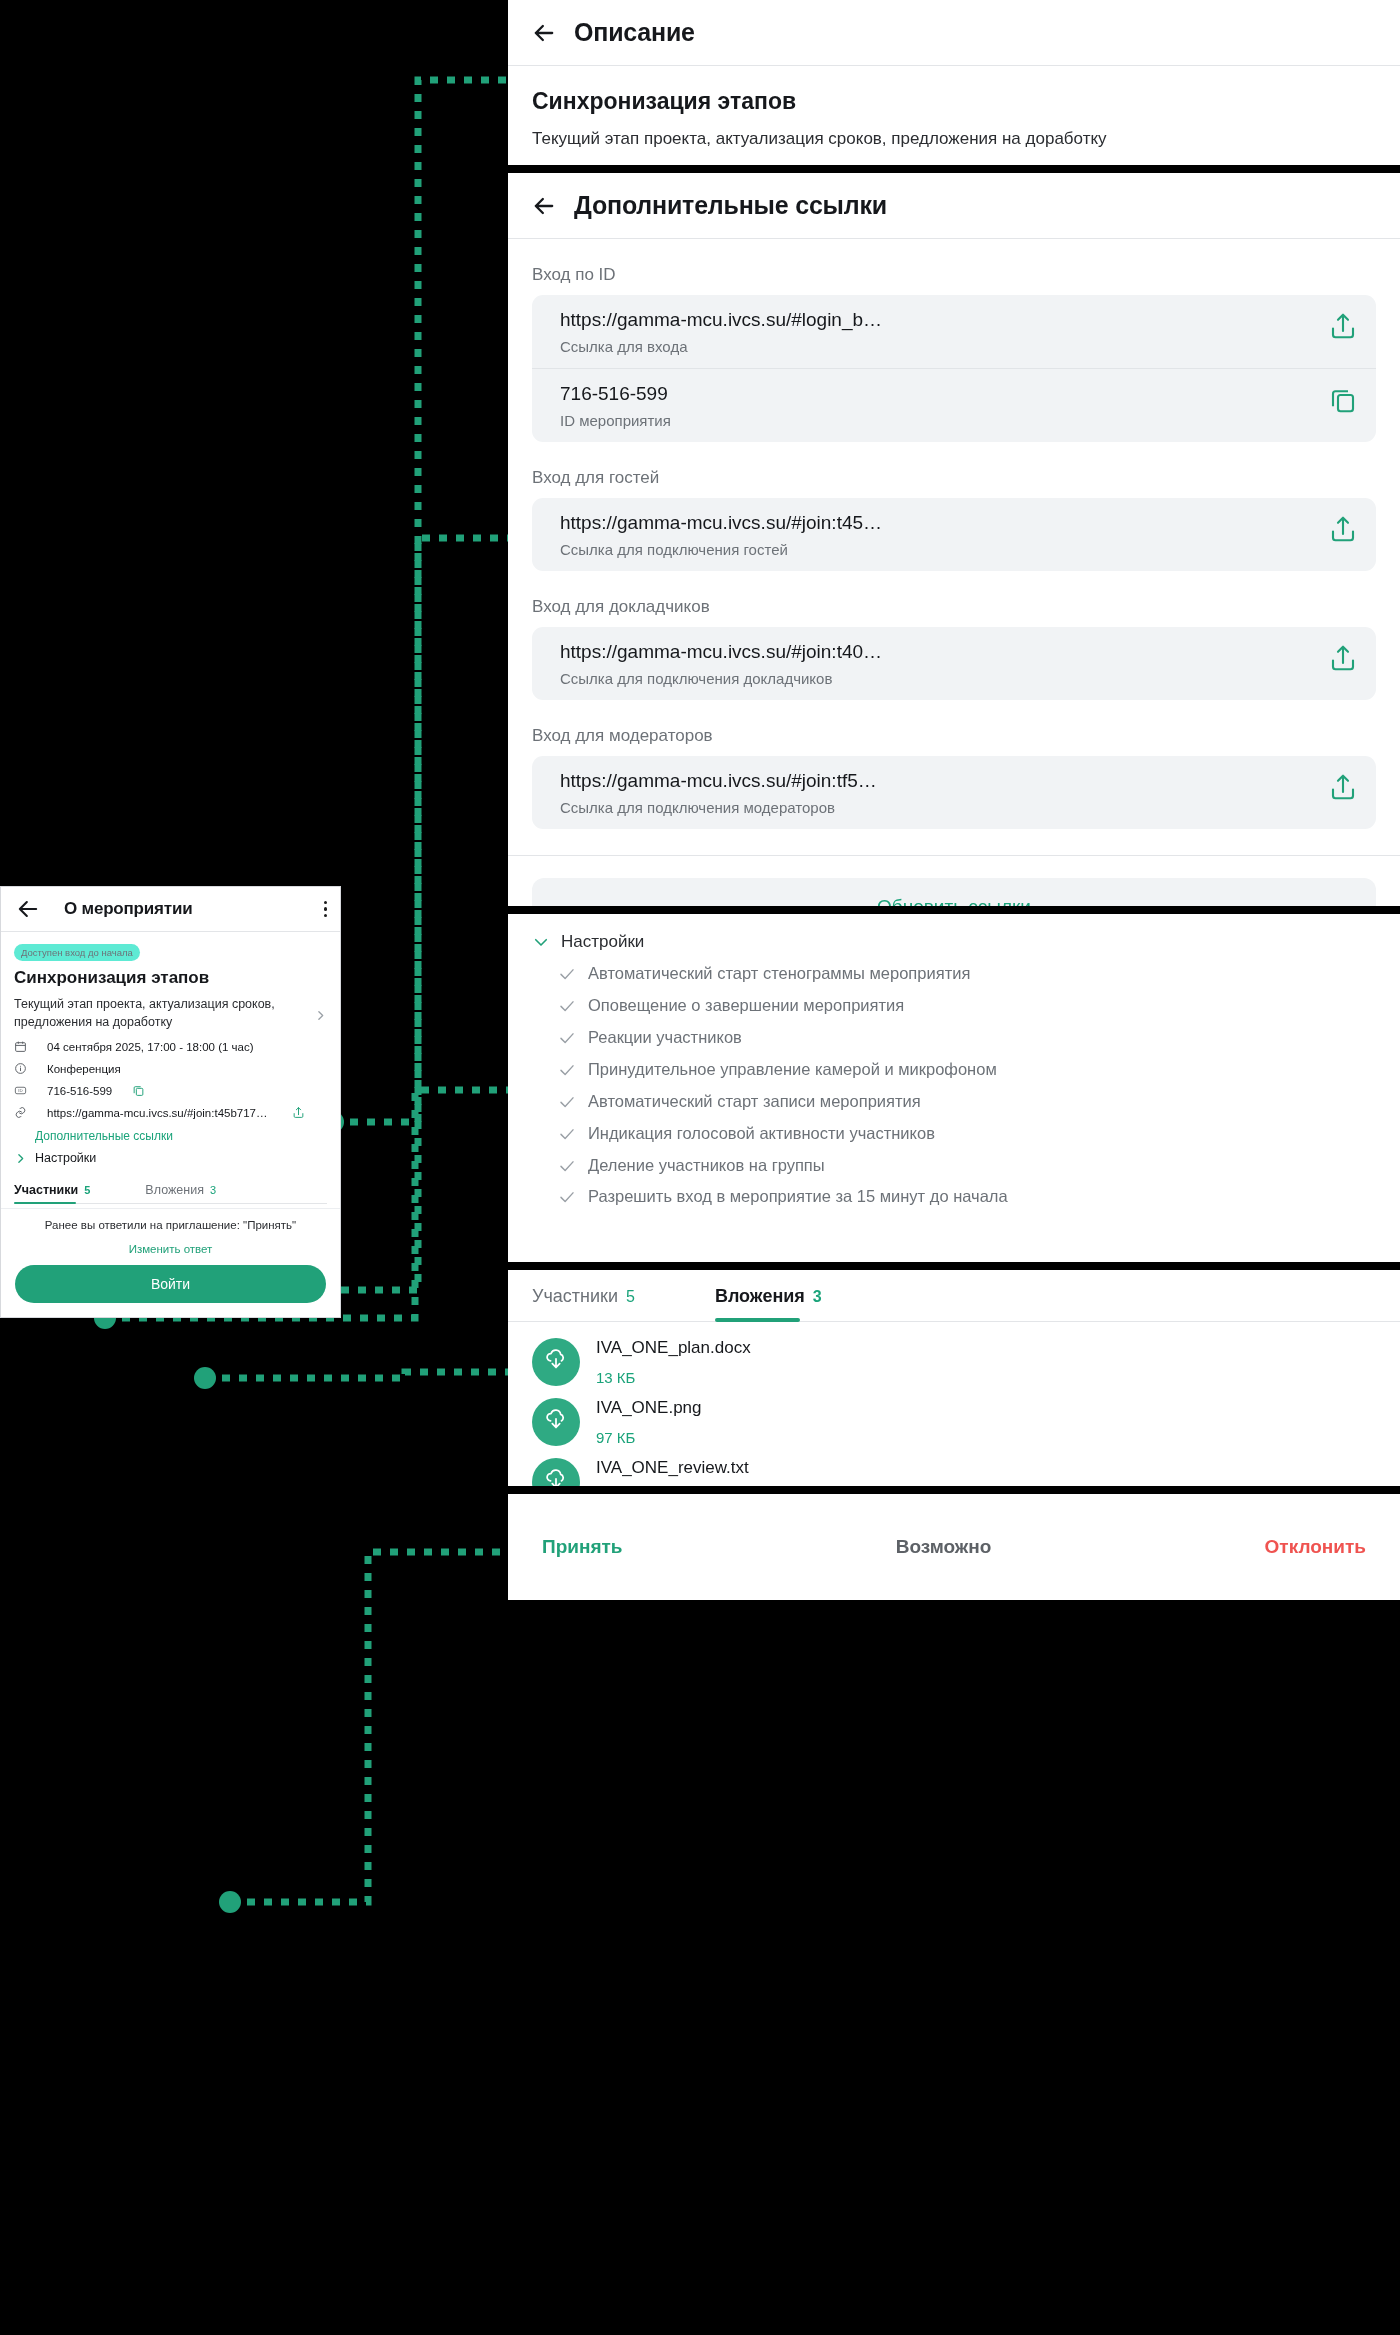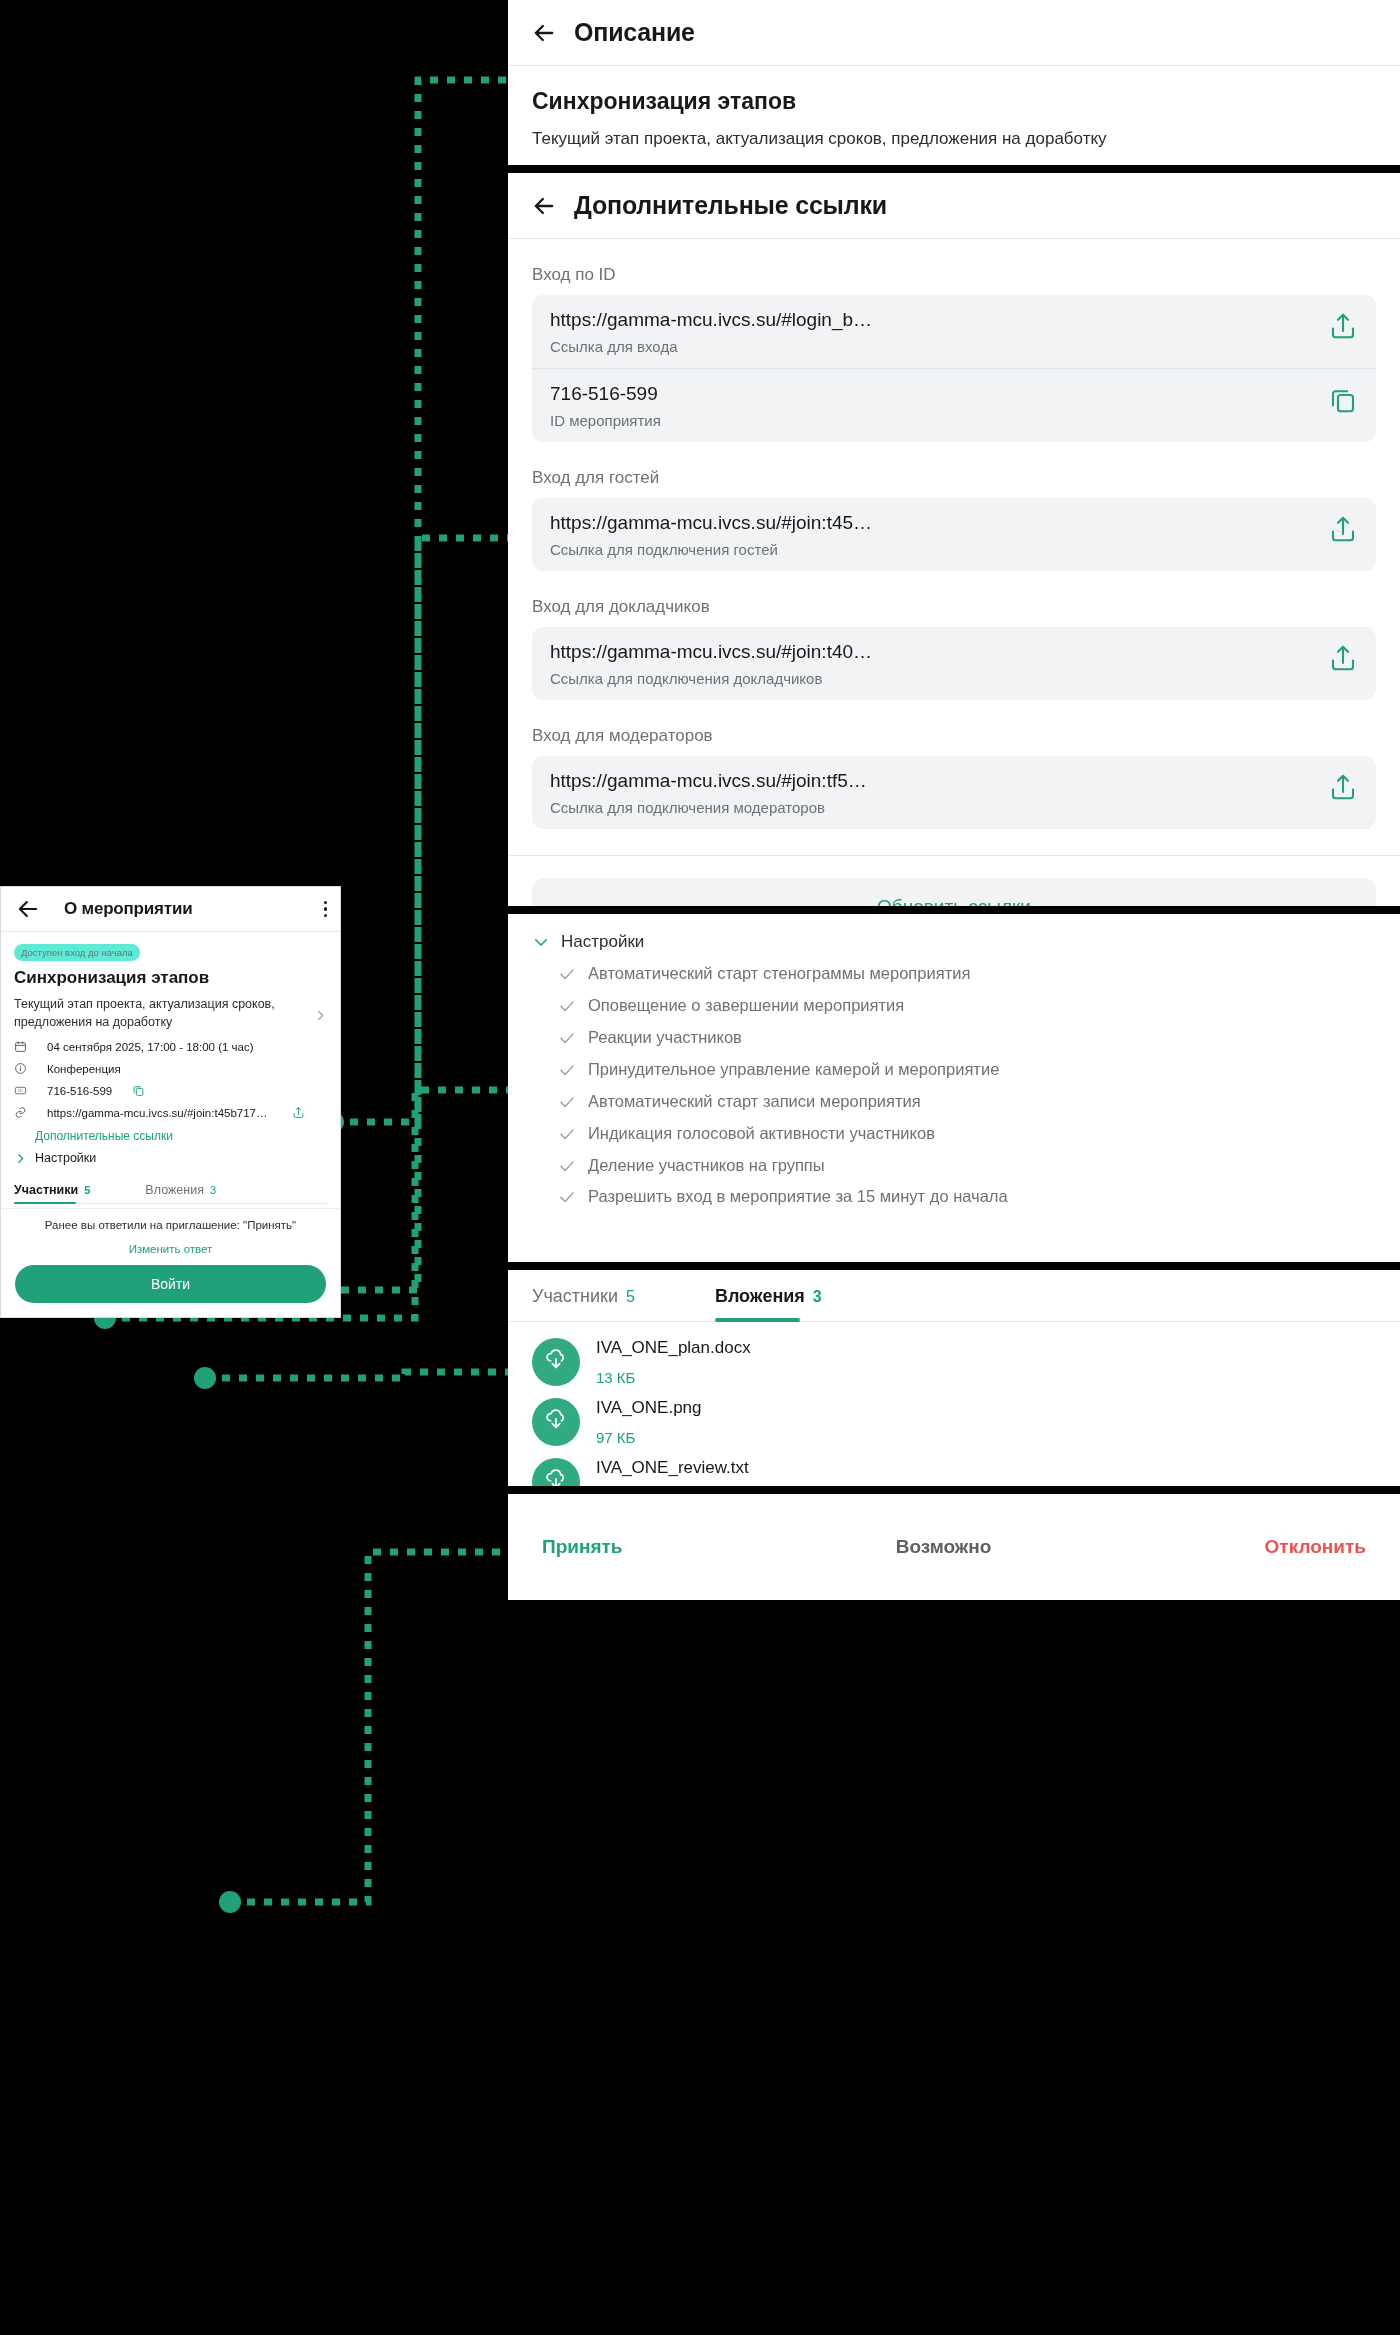--- a/index.html
+++ b/index.html
@@ -83,21 +83,21 @@
   #resp-card    { top:1494px; height:106px; }
 
   .rc-body { padding:22px 24px 0 24px; }
   .rc-title { font-size:23px; font-weight:bold; color:#16181c; }
   .rc-desc { font-size:17px; color:#2b2d31; line-height:1.5; margin-top:11px; }
 
   .grp-label { font-size:17px; color:#6d7278; margin:26px 0 10px 0; }
   .lbox { background:#f1f3f5; border-radius:11px; overflow:hidden; }
   .lrow { display:flex; align-items:flex-start; padding:14px 18px 13px 18px; gap:10px; }
   .lrow + .lrow { border-top:1px solid #e1e4e7; }
-  .lrow .txt { flex:1; min-width:0; }
+  .lrow .txt { flex:1; min-width:0;margin-left:10px; }
   .lrow .val { font-size:19px; color:#16181c; white-space:nowrap; overflow:hidden; text-overflow:ellipsis; }
   .lrow .sub { font-size:15px; color:#6d7278; margin-top:7px; }
   .act { width:30px;height:30px;flex:0 0 auto; margin-top:2px; }
 
   .divline { height:1px; background:#e3e5e8; margin:26px 0 0 0; }
   .btn-refresh { margin:22px 24px 0 24px; height:58px; border-radius:12px; background:#f1f3f5;
                  color:#1aa37a; font-size:19px; display:flex;align-items:center;justify-content:center;}
 
   .set-head { display:flex; align-items:center; gap:11px; padding:18px 24px 6px 24px; }
   .set-head .lbl { font-size:17px; color:#2b2d31; }
@@ -399,21 +399,21 @@
         <div class="set-item">
           <svg width="18" height="18" style="flex:0 0 auto;margin-top:3px" viewBox="0 0 24 24" fill="none" stroke="#9aa0a6" stroke-width="1.9" stroke-linecap="round" stroke-linejoin="round">
             <path d="M4 12.5l5.5 5.5L20 6.5"></path>
           </svg>
           <span class="t">Реакции участников</span>
         </div>
         <div class="set-item">
           <svg width="18" height="18" style="flex:0 0 auto;margin-top:3px" viewBox="0 0 24 24" fill="none" stroke="#9aa0a6" stroke-width="1.9" stroke-linecap="round" stroke-linejoin="round">
             <path d="M4 12.5l5.5 5.5L20 6.5"></path>
           </svg>
-          <span class="t">Принудительное управление камерой и мероприятие</span>
+          <span class="t">Принудительное управление камерой и микрофоном</span>
         </div>
         <div class="set-item">
           <svg width="18" height="18" style="flex:0 0 auto;margin-top:3px" viewBox="0 0 24 24" fill="none" stroke="#9aa0a6" stroke-width="1.9" stroke-linecap="round" stroke-linejoin="round">
             <path d="M4 12.5l5.5 5.5L20 6.5"></path>
           </svg>
           <span class="t">Автоматический старт записи мероприятия</span>
         </div>
         <div class="set-item">
           <svg width="18" height="18" style="flex:0 0 auto;margin-top:3px" viewBox="0 0 24 24" fill="none" stroke="#9aa0a6" stroke-width="1.9" stroke-linecap="round" stroke-linejoin="round">
             <path d="M4 12.5l5.5 5.5L20 6.5"></path>

